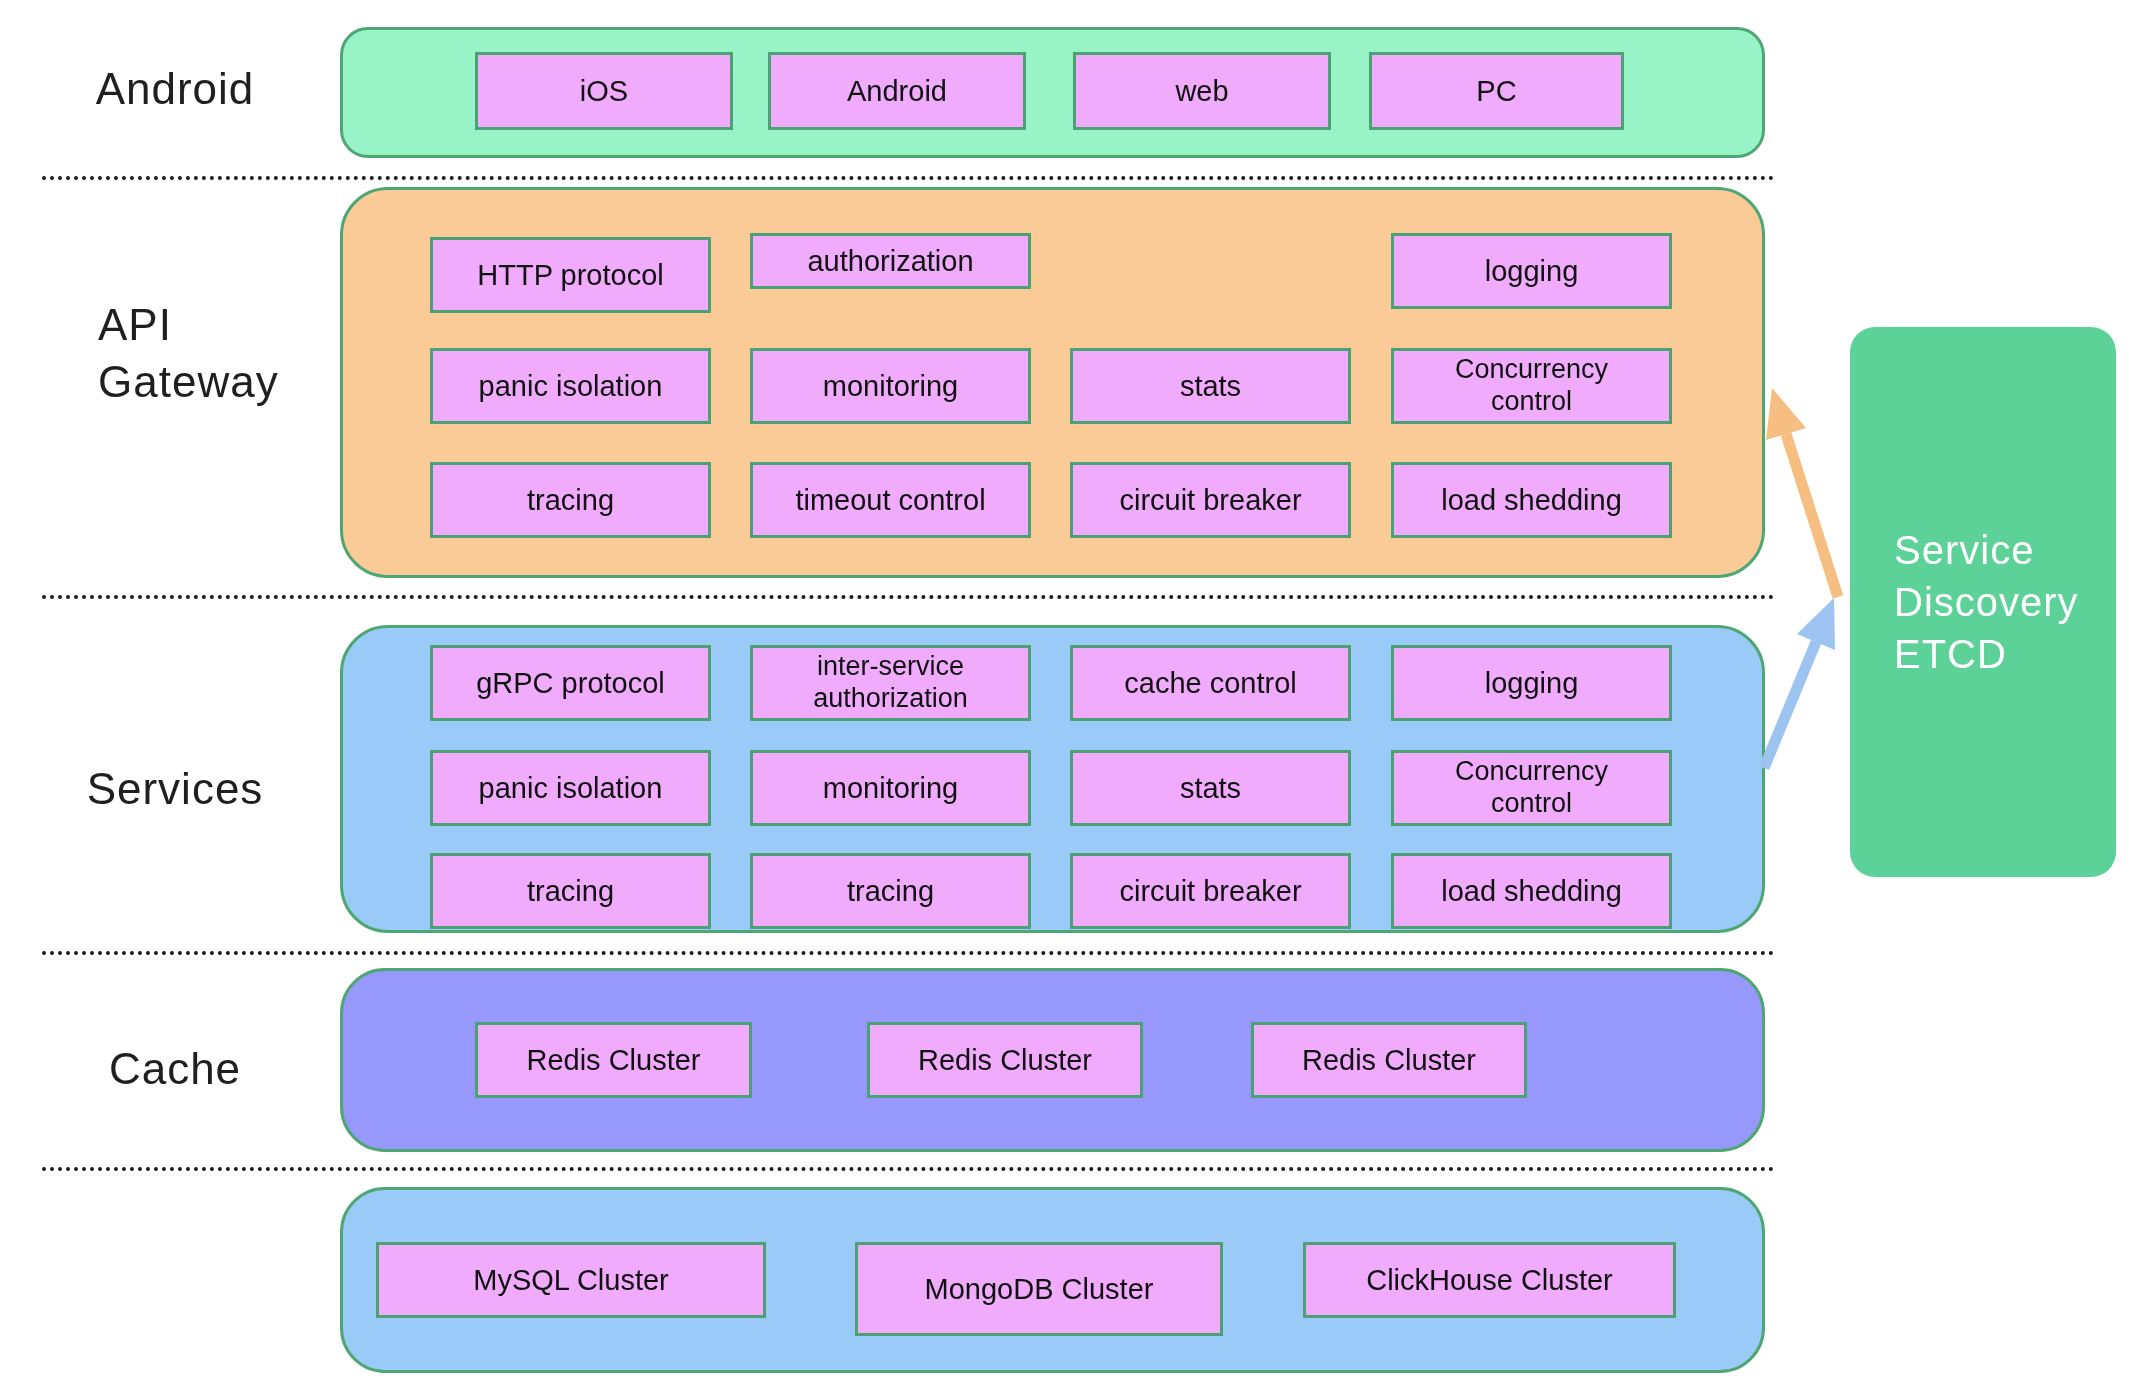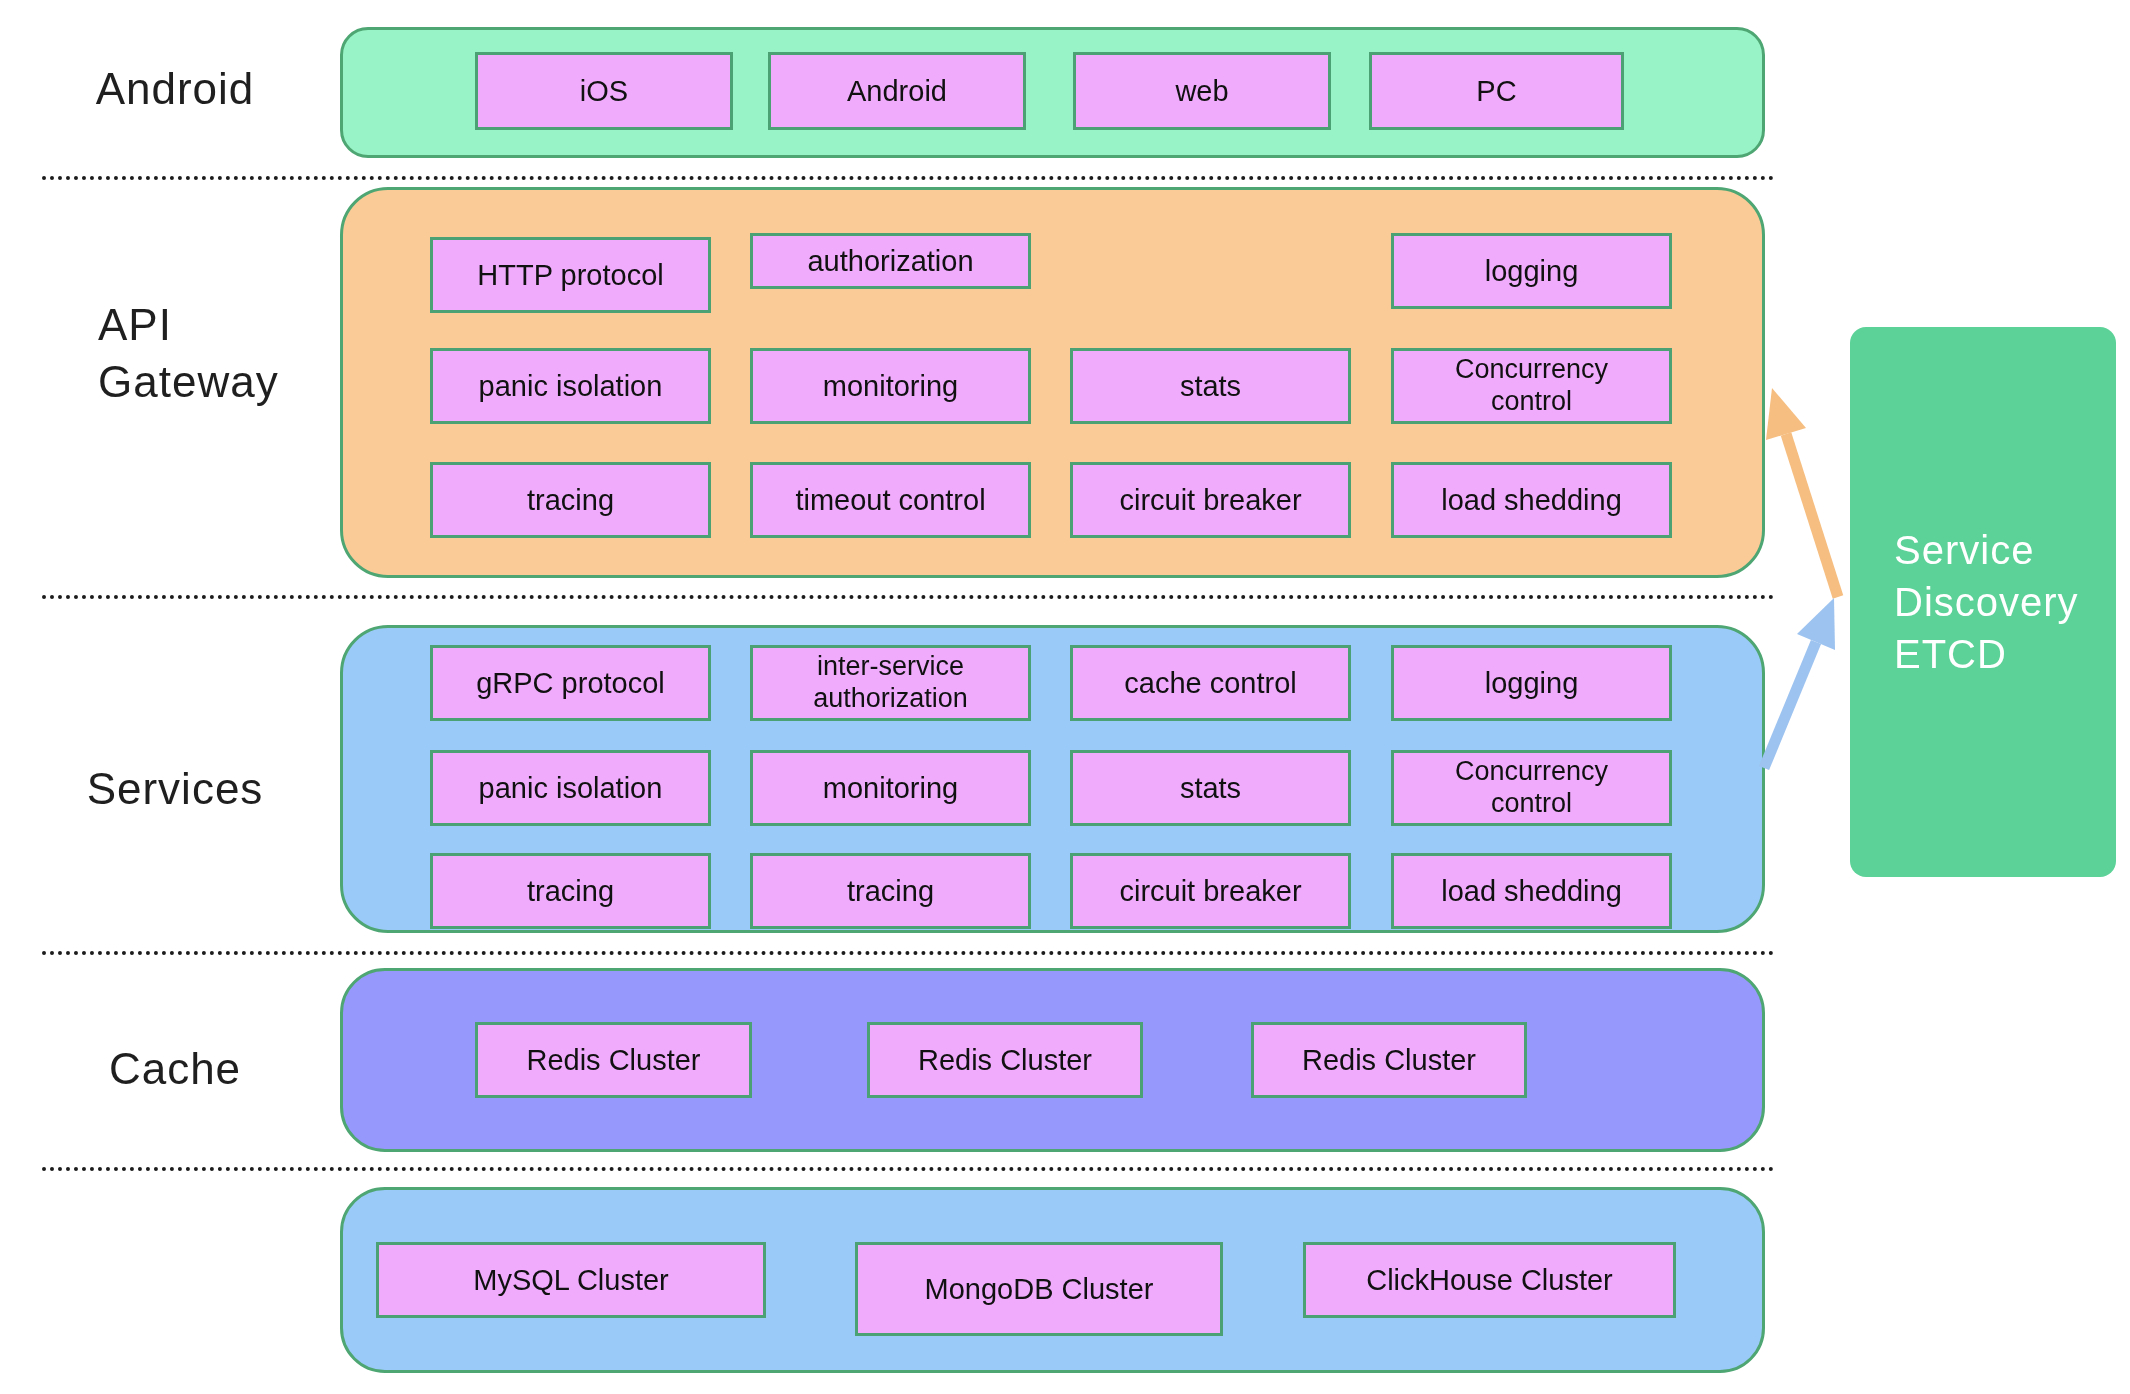--- a/index.html
+++ b/index.html
@@ -36,21 +36,21 @@
 
   
   .sep {
     position:absolute; left:42px; width:1733px; height:0;
     border-top:4px dotted #1c1c1c;
   }
 
   
   .etcd {
     position:absolute; left:1850px; top:327px; width:266px; height:550px;
-    background:#5cd298; border-radius:16px; box-sizing:border-box;
+    background:#5cd298; border-radius:25px; box-sizing:border-box;
     display:flex; flex-direction:column; justify-content:center;
     padding-left:44px; color:#ffffff; font-size:40px; line-height:52px;
     letter-spacing:1px;
   }
 
   .arrows { position:absolute; inset:0; pointer-events:none; }
 </style>
 </head>
 <body>
 

